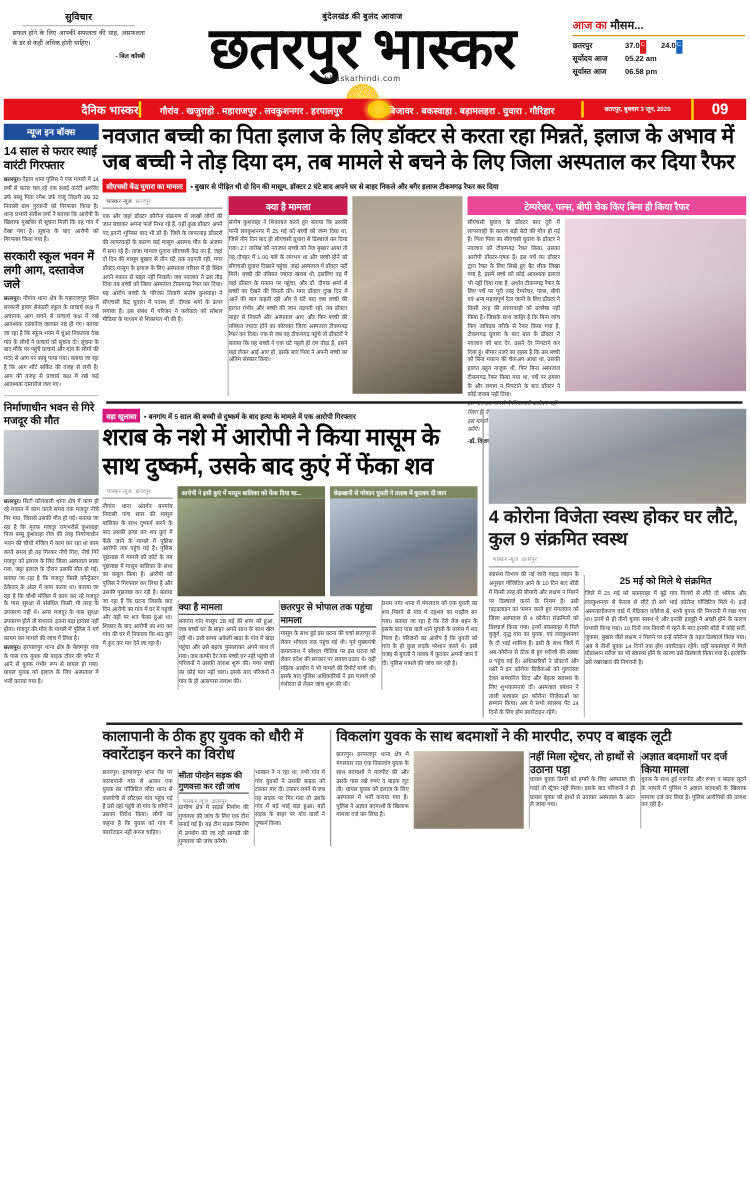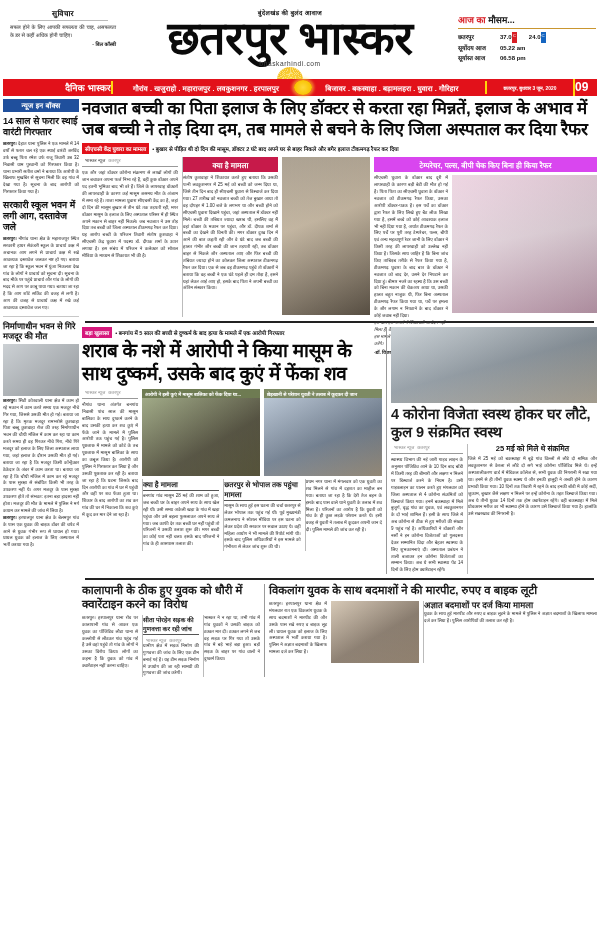--- a/index.html
+++ b/index.html
@@ -53,21 +53,21 @@
   
   .navbar{
     height:17px; background:#e2111a; color:#fff; display:flex; align-items:center;
     position:relative; margin:1px 3px 0 3px;
   }
   .nav-brand{ width:108px; text-align:right; font-size:9px; font-weight:bold; letter-spacing:.2px; }
   .nav-sep{ width:2px; height:13px; background:#ffd60a; }
   .nav-cities{ flex:1; text-align:center; font-size:7.2px; font-weight:bold; letter-spacing:.1px; }
   .nav-date{ width:86px; text-align:center; font-size:4.9px; font-weight:bold; }
   .nav-page{
-    width:24px; text-align:left; font-size:12px; font-weight:bold;
+    width:44px; text-align:center; font-size:12px; font-weight:bold;
     border-left:2px solid #ffd60a; height:17px; line-height:17px;
   }
   .nav-sun{
     position:absolute; left:49%; top:1px; width:18px; height:15px; border-radius:50%;
     background:radial-gradient(circle,#ffd93b 0%,#f8c200 70%,#f0b400 100%);
     box-shadow:0 0 3px 2px rgba(255,220,60,.55);
   }
 
   
   .sheet{ display:flex; padding:3px 3px 0 3px; gap:3px; height:852px; }
@@ -104,21 +104,21 @@
   }
   .kicker.pink{ background:#d6187c; }
   .kicker-txt{ font-size:5.6px; font-weight:bold; color:#161616; }
   .byline{ font-size:4.6px; color:#444; font-weight:bold; }
   .byline span{ color:#8a8a8a; font-weight:normal; padding-left:3px; }
   .redbar{
     background:#c71a4a; color:#fff; font-size:7.4px; font-weight:bold;
     text-align:center; padding:2.5px 0; margin-bottom:3px;
   }
   .olivebar{
-    background:#d946ef; color:#fff; font-size:7.4px; font-weight:bold;
+    background:#ec4899; color:#fff; font-size:7.4px; font-weight:bold;
     text-align:center; padding:2.5px 0; margin-bottom:3px;
   }
   .sub-h{ font-size:7.2px; font-weight:bold; border-bottom:1px solid #555;
           padding-bottom:1px; margin-bottom:2px; }
   .quote-in{ font-size:4.5px; line-height:1.55; color:#333; font-style:italic; }
   .quote-by{ font-size:4.8px; font-weight:bold; margin-top:1px; }
   .quote-by em{ font-style:normal; font-weight:normal; color:#666; }
 
   .hr-thick{ height:2px; background:#222; margin:4px 3px; }
   .hr-thin{ height:1px; background:#999; margin:3px 0; }
@@ -307,21 +307,21 @@
 
       <div style="flex:1;border-left:1px solid #999;padding-left:4px;">
         <div class="ph" style="height:76px;background:linear-gradient(165deg,#b9c2c8,#8d99a3 50%,#cfc6b4);"></div>
         <div class="big-h" style="margin-top:3px;">4 कोरोना विजेता स्वस्थ होकर घर लौटे, कुल 9 संक्रमित स्वस्थ</div>
         <div class="flexrow" style="margin-top:3px;">
           <div style="width:72px;">
             <div class="byline"><span>भास्कर न्यूज</span><span>छतरपुर</span></div>
             <div class="hr-thin"></div>
             <div class="body-text">स्वास्थ्य विभाग की नई जारी गाइड लाइन के अनुसार पॉजिटिव आने के 10 दिन बाद बॉडी में किसी तरह की बीमारी और लक्षण न मिलने पर डिस्चार्ज करने के नियम है। उसी गाइडलाइन का पालन करते हुए मंगलवार को जिला अस्पताल से 4 कोरोना संक्रमितों को डिस्चार्ज किया गया। इनमें बकस्वाहा में मिले बुजुर्ग, वृद्ध गांव का युवक, एवं लवकुशनगर के दो भाई शामिल हैं। इसी के साथ जिले में अब कोरोना से ठीक से हुए मरीजों की संख्या 9 पहुंच गई है। अधिकारियों ने डॉक्टरों और नर्सों ने इन कोरोना विजेताओं को गुलदस्ता देकर सम्मानित विदा और बेहतर स्वास्थ्य के लिए शुभकामनाएं दीं। अस्पताल प्रबंधन ने ताली बजाकर इन कोरोना विजेताओं का सम्मान किया। अब ये सभी स्वास्थ्य पेंट 14 दिनों के लिए होम क्वारेंटाइन रहेंगे।</div>
           </div>
-          <div style="flex:1;" class="vrule">
+          <div style="flex:1;margin-top:16px;" class="vrule">
             <div class="sub-head-u" style="text-align:center;border:none;">25 मई को मिले थे संक्रमित</div>
             <div class="body-text">जिले में 25 मई को बकस्वाहा में बूढ़े गांव विल्लों से लौटे दो श्रमिक और लवकुशनगर से केरला से लौटे दो सगे भाई कोरोना पॉजिटिव मिले थे। इन्हें अस्पतालीकरण वार्ड में मेडिकल कॉलेज से, सभी युवक की निगरानी में रखा गया था। इनमें से ही तीनों युवक स्वस्थ थे और इनकी हालुट्टी ने अच्छी होने के कारण प्रभावी किया गया। 10 दिनों तक तिवारी में रहने के बाद इनकी बॉडी में कोई सर्दी, जुकाम, बुखार जैसे लक्षण न मिलने पर इन्हें कोरोना के तहत डिस्चार्ज किया गया। अब ये तीनों युवक 14 दिनों तक होम क्वारेंटाइन रहेंगे। वहीं बकस्वाहा में मिले प्रोडक्शन मरीज का भी स्वास्थ्य होने के कारण उसे डिस्चार्ज किया गया है। हालांकि उसे रखरखाव की निगरानी है।</div>
           </div>
         </div>
       </div>
     </div>
 
     <div class="hr-thick"></div>
 
     <div class="flexrow">
@@ -345,20 +345,24 @@
       <div style="flex:1;border-left:1px solid #999;padding-left:4px;">
         <div class="mid-h">विकलांग युवक के साथ बदमाशों ने की मारपीट, रुपए व बाइक लूटी</div>
         <div class="flexrow" style="margin-top:3px;">
           <div style="width:58px;">
             <div class="body-text">छतरपुर। हरपालपुर थाना क्षेत्र में मंगलवार रात एक विकलांग युवक के साथ बदमाशों ने मारपीट की और उसके पास रखे रुपए व बाइक लूट ली। घायल युवक को इलाज के लिए अस्पताल में भर्ती कराया गया है। पुलिस ने अज्ञात बदमाशों के खिलाफ मामला दर्ज कर लिया है।</div>
           </div>
           <div style="width:88px;">
             <div class="ph" style="height:62px;background:linear-gradient(150deg,#c7b49b,#8f7e6c 55%,#b9a58e);"></div>
           </div>
           <div style="flex:1;" class="vrule">
+            <div class="tiny-head">नहीं मिला स्ट्रेचर, तो हाथों से उठाना पड़ा</div>
+            <div class="body-text">घायल युवक डिम्पी को हमारे के लिए अस्पताल की गाड़ी तो स्ट्रेचर नहीं मिला। इसके बाद परिजनों ने ही घायल युवक को हाथों से उठाकर अस्पताल के अंदर ले जाया गया।</div>
+          </div>
+          <div style="flex:1;" class="vrule">
             <div class="tiny-head">अज्ञात बदमाशों पर दर्ज किया मामला</div>
             <div class="body-text">युवक के साथ हुई मारपीट और रुपए व बाइक लूटने के मामले में पुलिस ने अज्ञात बदमाशों के खिलाफ मामला दर्ज कर लिया है। पुलिस आरोपियों की तलाश कर रही है।</div>
           </div>
         </div>
       </div>
     </div>
 
   </div>
 </div>
 

